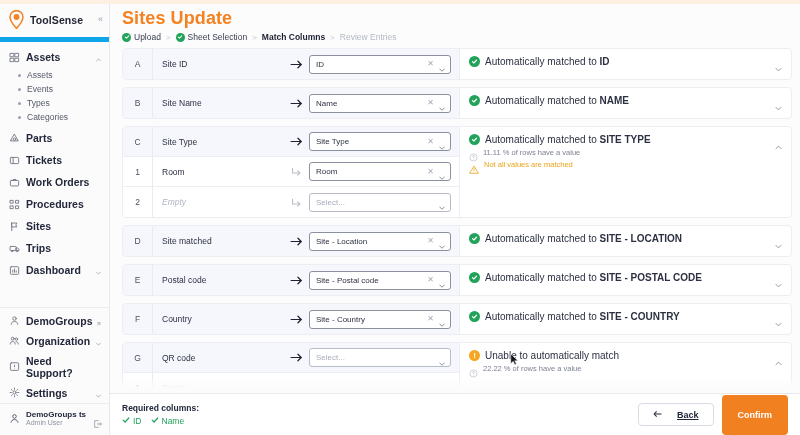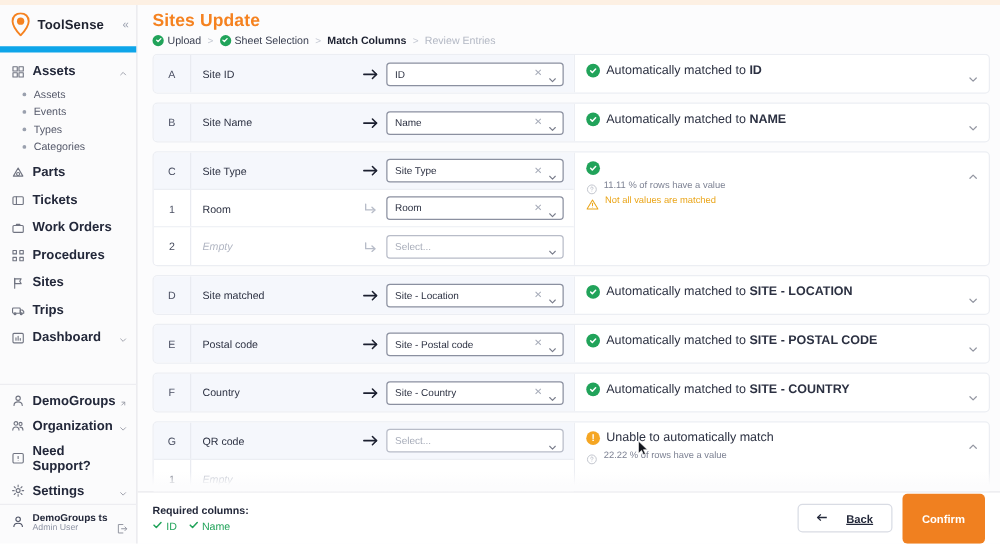--- a/index.html
+++ b/index.html
@@ -73,21 +73,21 @@
   .user-role { font-size: 7px; color: #8d93a3; }
   .logout-ico { position: absolute; right: 7px; top: 50%; transform: translateY(-50%); width: 9px; height: 9px; opacity: .6; }
 
   
   .main {
     flex: 1 1 auto; height: 435px; display: flex; flex-direction: column;
     background: #fcfcfd; position: relative;
   }
   .page-head { padding: 8px 12px 6px 12px; background: #fcfcfd; }
   .page-title {
-    font-size: 14px; font-weight: bold; color: #f58220; letter-spacing: .1px;
+    font-size: 18px; font-weight: bold; color: #f58220; letter-spacing: .1px;
     margin-bottom: 3px;
   }
   .crumbs { display: flex; align-items: center; gap: 5px; }
   .crumb { display: flex; align-items: center; gap: 3px; font-size: 8.5px; }
   .crumb.done { color: #3b4052; }
   .crumb.current { color: #1c2030; font-weight: bold; }
   .crumb.future { color: #b3b8c4; }
   .crumb-check {
     width: 9px; height: 9px; border-radius: 50%; background: #21a35a;
     display: flex; align-items: center; justify-content: center; flex: 0 0 9px;
@@ -560,20 +560,21 @@
                 </div>
         </div>
             </div>
             <div class="right-col">
               <div class="status-line">
         <span class="badge-ok">
                   <svg viewBox="0 0 12 12" fill="none" stroke="#ffffff" stroke-width="2.1" stroke-linecap="round" stroke-linejoin="round">
                     <path d="M2.6 6.2l2.3 2.3L9.4 3.8"></path>
                   </svg>
                 </span>
+                <span class="status-text">Automatically matched to <b>SITE TYPE</b></span>
       </div>
               <div class="status-line">
             <span class="icon-q"><svg viewBox="0 0 16 16" width="100%" height="100%" fill="none" stroke="#8d93a3" stroke-width="1.25">
                     <circle cx="8" cy="8" r="6.3"></circle>
                     <path d="M6.3 6.3c0-1 .8-1.7 1.7-1.7s1.7.7 1.7 1.6c0 1.3-1.7 1.3-1.7 2.6" stroke-linecap="round"></path>
                     <circle cx="8" cy="11.3" r=".55" fill="#8d93a3" stroke="none"></circle>
                   </svg></span>
             <span class="sub-status">11.11 % of rows have a value</span>
           </div>
               <div class="status-line">

